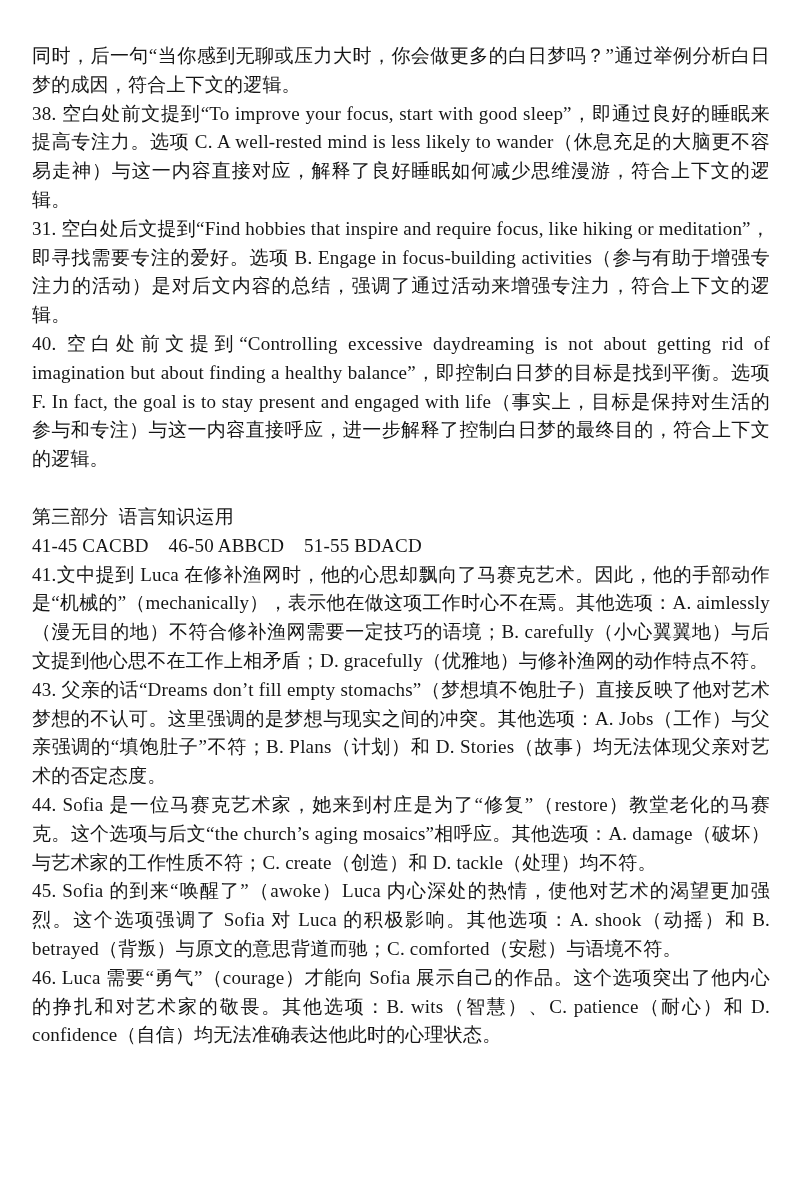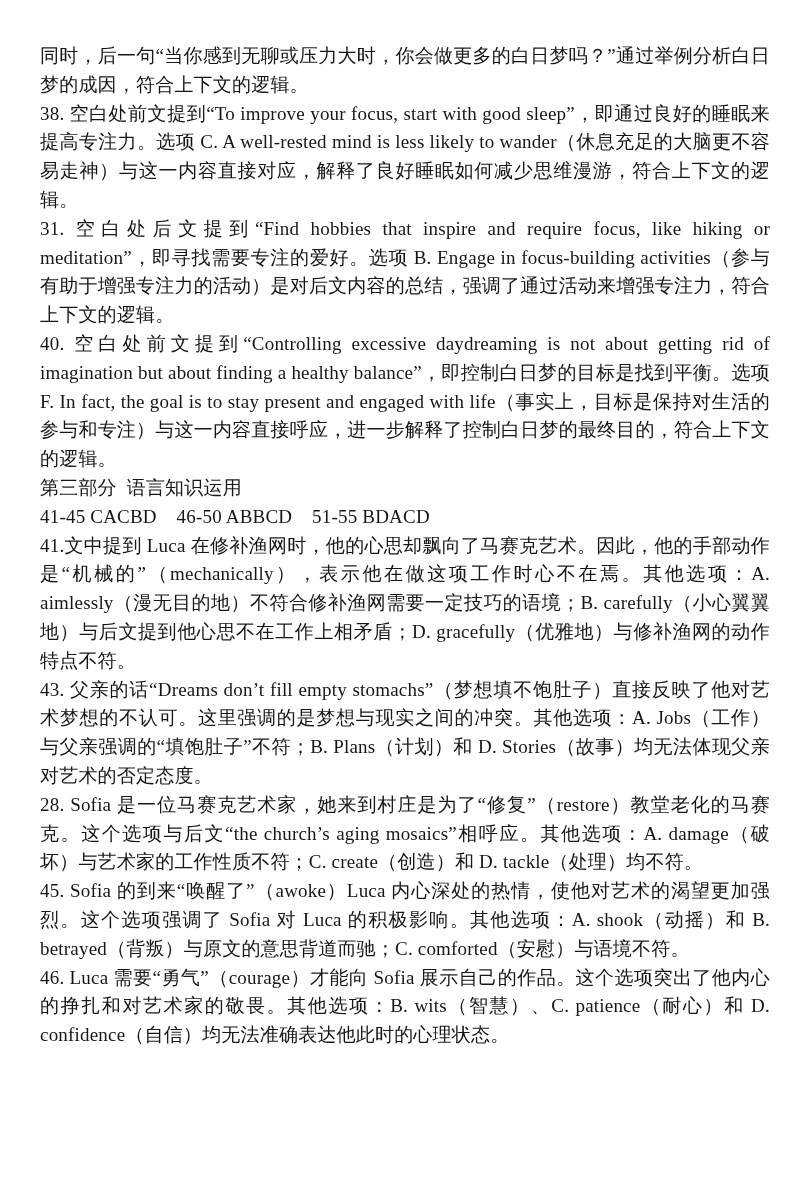--- a/index.html
+++ b/index.html
@@ -11,45 +11,46 @@
     width: 800px;
     height: 1196px;
     overflow: hidden;
     font-family: "Liberation Serif", "DejaVu Serif", serif;
     color: #161616;
   }
   .page {
     box-sizing: border-box;
     width: 800px;
     height: 952px;
-    padding: 42px 30px 0 40px;
+    padding: 42px 30px 0 32px;
     background: #ffffff;
   }
   .doc-body p {
     margin: 0;
     font-size: 19px;
     line-height: 28.8px;
     text-align: justify;
     white-space: pre-wrap;
     word-break: break-word;
     letter-spacing: 0.2px;
   }
   .doc-body p.gap-before {
+    margin-top: 29px;
   }
 </style>
 </head>
 <body>
 
 <div class="page">
   <div class="doc-body">
       <p>同时，后一句“当你感到无聊或压力大时，你会做更多的白日梦吗？”通过举例分析白日梦的成因，符合上下文的逻辑。</p>
       <p>38. 空白处前文提到“To improve your focus, start with good sleep”，即通过良好的睡眠来提高专注力。选项 C. A well-rested mind is less likely to wander（休息充足的大脑更不容易走神）与这一内容直接对应，解释了良好睡眠如何减少思维漫游，符合上下文的逻辑。</p>
       <p>31. 空白处后文提到“Find hobbies that inspire and require focus, like hiking or meditation”，即寻找需要专注的爱好。选项 B. Engage in focus-building activities（参与有助于增强专注力的活动）是对后文内容的总结，强调了通过活动来增强专注力，符合上下文的逻辑。</p>
       <p>40. 空白处前文提到“Controlling excessive daydreaming is not about getting rid of imagination but about finding a healthy balance”，即控制白日梦的目标是找到平衡。选项 F. In fact, the goal is to stay present and engaged with life（事实上，目标是保持对生活的参与和专注）与这一内容直接呼应，进一步解释了控制白日梦的最终目的，符合上下文的逻辑。</p>
       <p class="gap-before">第三部分  语言知识运用</p>
       <p>41-45 CACBD    46-50 ABBCD    51-55 BDACD</p>
       <p>41.文中提到 Luca 在修补渔网时，他的心思却飘向了马赛克艺术。因此，他的手部动作是“机械的”（mechanically），表示他在做这项工作时心不在焉。其他选项：A. aimlessly（漫无目的地）不符合修补渔网需要一定技巧的语境；B. carefully（小心翼翼地）与后文提到他心思不在工作上相矛盾；D. gracefully（优雅地）与修补渔网的动作特点不符。</p>
       <p>43. 父亲的话“Dreams don’t fill empty stomachs”（梦想填不饱肚子）直接反映了他对艺术梦想的不认可。这里强调的是梦想与现实之间的冲突。其他选项：A. Jobs（工作）与父亲强调的“填饱肚子”不符；B. Plans（计划）和 D. Stories（故事）均无法体现父亲对艺术的否定态度。</p>
-      <p>28. Sofia 是一位马赛克艺术家，她来到村庄是为了“修复”（restore）教堂老化的马赛克。这个选项与后文“the church’s aging mosaics”相呼应。其他选项：A. damage（破坏）与艺术家的工作性质不符；C. create（创造）和 D. tackle（处理）均不符。</p>
+      <p>44. Sofia 是一位马赛克艺术家，她来到村庄是为了“修复”（restore）教堂老化的马赛克。这个选项与后文“the church’s aging mosaics”相呼应。其他选项：A. damage（破坏）与艺术家的工作性质不符；C. create（创造）和 D. tackle（处理）均不符。</p>
       <p>45. Sofia 的到来“唤醒了”（awoke）Luca 内心深处的热情，使他对艺术的渴望更加强烈。这个选项强调了 Sofia 对 Luca 的积极影响。其他选项：A. shook（动摇）和 B. betrayed（背叛）与原文的意思背道而驰；C. comforted（安慰）与语境不符。</p>
       <p>46. Luca 需要“勇气”（courage）才能向 Sofia 展示自己的作品。这个选项突出了他内心的挣扎和对艺术家的敬畏。其他选项：B. wits（智慧）、C. patience（耐心）和 D. confidence（自信）均无法准确表达他此时的心理状态。</p>
     </div>
 </div>
 
 </body></html>

